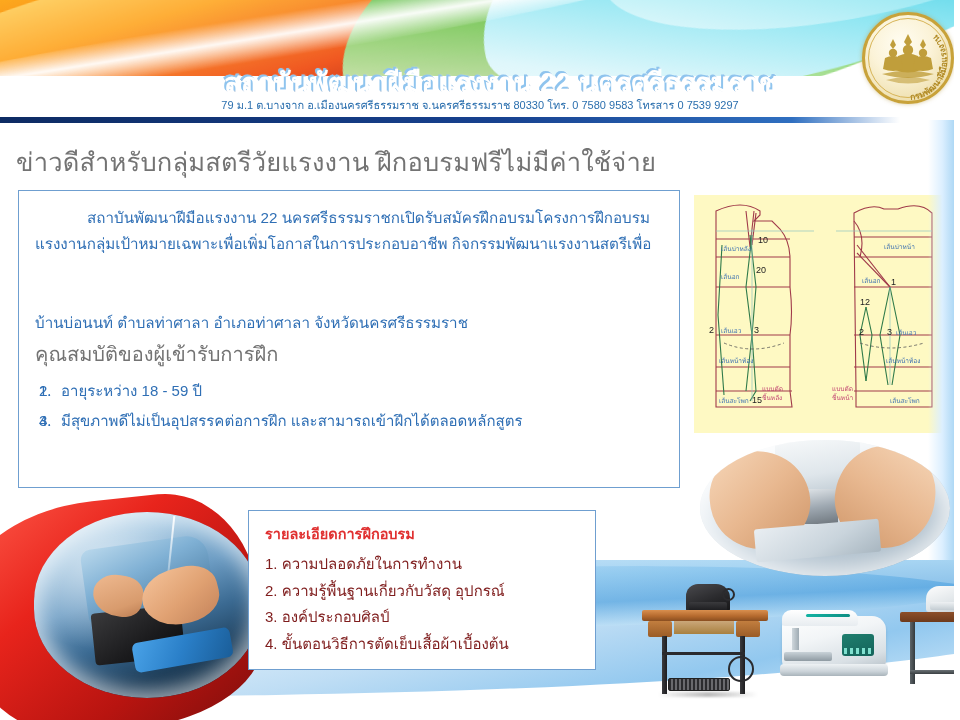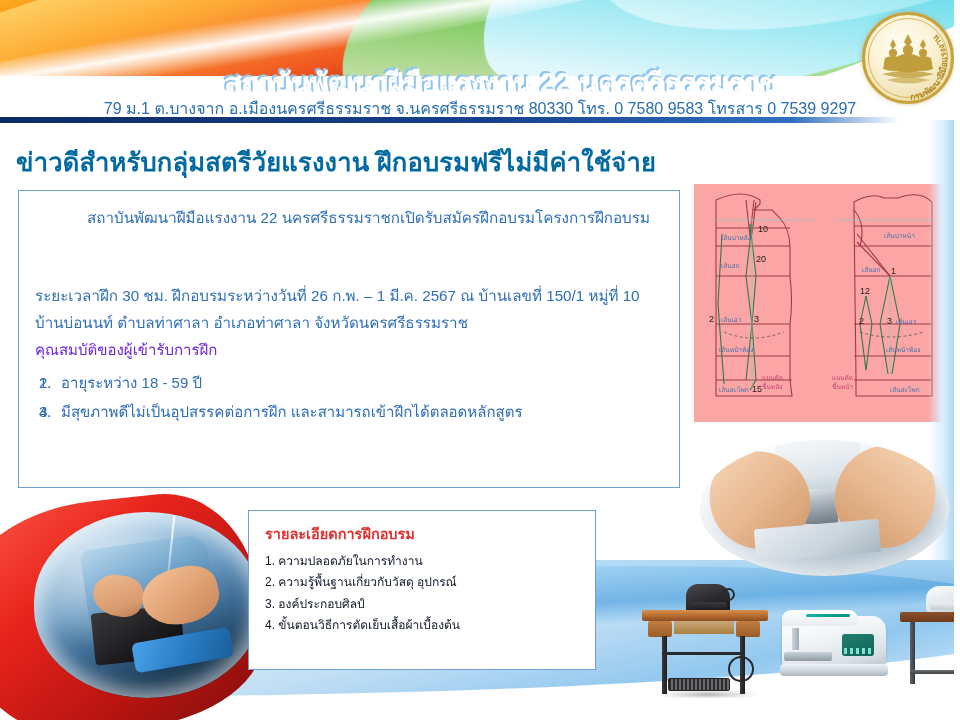--- a/index.html
+++ b/index.html
@@ -72,21 +72,21 @@
     color:#1d5fb0;
     text-shadow:
       1px 1px 0 #ffffff, -1px -1px 0 #8fc4ee,
       0 0 2px rgba(255,255,255,.9);
     background:linear-gradient(180deg,#7fc0ef 0%, #2f7ec4 42%, #13447f 58%, #2f7ec4 100%);
     -webkit-background-clip:text; background-clip:text; color:transparent;
     white-space:nowrap;
   }
   .org-addr {
     position:absolute; left:100px; top:96px; width:760px;
-    text-align:center; font-size:16px; color:#2b6fae; white-space:nowrap;
+    text-align:center; font-size:11px; color:#2b6fae; white-space:nowrap;
   }
   .navy-rule { position:absolute; left:0; top:117px; width:900px; height:6px;
     background:linear-gradient(90deg,#0d2b63 0%,#17418f 55%,#2f6fc0 88%,rgba(47,111,192,0) 100%); }
 
   
   .emblem { position:absolute; left:862px; top:12px; width:92px; height:92px; }
   .emblem-ring {
     position:absolute; inset:0; border-radius:50%;
     border:3px solid #c8a23a;
     background:radial-gradient(circle at 42% 34%,#fffdf3 0%,#fbf3d8 40%,#f0e2b4 72%,#e4d199 100%);
@@ -95,50 +95,50 @@
   .emblem-ring2 { position:absolute; inset:6px; border-radius:50%; border:1.5px solid #d7b457; }
   .emblem-circtext {
     position:absolute; left:-9px; top:-6px; width:110px; height:110px;
     pointer-events:none;
   }
   .emblem-circtext text { fill:#b08a25; font-size:8.6px; font-weight:bold; letter-spacing:.2px; }
 
   
   .headline {
     position:absolute; left:16px; top:142px; width:690px;
-    font-size:25.5px; font-weight:bold; color:#0369a1;
+    font-size:25.5px; font-weight:normal; color:#737373;
     letter-spacing:.2px; white-space:nowrap;
     text-shadow:0 1px 0 rgba(255,255,255,.9);
   }
 
   
   .main-box {
     position:absolute; left:18px; top:190px; width:662px; height:298px;
     background:#ffffff; border:1.6px solid #6f9fd0;
     padding:14px 16px 12px 16px;
   }
   .body-p { color:#2f6fb5; font-size:15.2px; line-height:1.72; text-align:left; }
   .body-p .indent { display:inline-block; width:52px; }
-  .sub-head { color:#6d28d9; font-size:15px; line-height:1.72; margin-top:1px; }
+  .sub-head { color:#737373; font-size:20px; line-height:1.72; margin-top:1px; }
   .qual-list { list-style:none; margin-top:5px; }
   .qual-list li { color:#2f6fb5; font-size:15px; line-height:1.98; padding-left:26px; position:relative; }
   .qual-num { position:absolute; left:4px; top:0; }
 
   
   .detail-box {
     position:absolute; left:248px; top:510px; width:348px; height:160px;
     background:#ffffff; border:1.6px solid #6f9fd0;
     padding:11px 14px 8px 16px; z-index:6;
   }
   .detail-title { color:#e03030; font-size:14.5px; font-weight:bold; margin-bottom:6px; }
   .detail-list { list-style:none; }
-  .detail-list li { color:#0f172a; font-size:12px; line-height:1.78; }
-
-  
-  .pattern-wrap { position:absolute; left:694px; top:184px; width:258px; height:238px; background:#fca5a5; }
+  .detail-list li { color:#7f1d1d; font-size:15px; line-height:1.78; }
+
+  
+  .pattern-wrap { position:absolute; left:694px; top:195px; width:258px; height:238px; background:#fef9c3; }
   .pattern-wrap svg { display:block; }
 
   
   .photo { position:absolute; overflow:hidden; }
 
   
   .red-ribbon {
     position:absolute; left:-40px; top:500px; width:300px; height:230px;
     background:linear-gradient(145deg,#ff5a4a 0%, #e8241c 35%, #b81410 70%, #7d0e0c 100%);
     border-radius:48% 30% 44% 36% / 42% 48% 34% 50%;
@@ -370,23 +370,23 @@
         <path d="M24 68 q22 -6 44 0 q-22 7 -44 0 z" opacity=".6"></path>
       </g>
     </svg>
   </div>
 
   <div class="headline">ข่าวดีสำหรับกลุ่มสตรีวัยแรงงาน ฝึกอบรมฟรีไม่มีค่าใช้จ่าย</div>
 
   <div class="main-box">
     <div class="body-p">
       <span class="indent"></span><span>สถาบันพัฒนาฝีมือแรงงาน 22 นครศรีธรรมราชกเปิดรับสมัครฝึกอบรมโครงการฝึกอบรม</span><br>
+      <span>แรงงานกลุ่มเป้าหมายเฉพาะเพื่อเพิ่มโอกาสในการประกอบอาชีพ กิจกรรมพัฒนาแรงงานสตรีเพื่อ</span><br>
       <br>
       <br>
-      <span>ระยะเวลาฝึก 30 ชม. ฝึกอบรมระหว่างวันที่ 26 ก.พ.  –  1 มี.ค. 2567 ณ บ้านเลขที่ 150/1 หมู่ที่ 10</span><br>
       <span>บ้านบ่อนนท์ ตำบลท่าศาลา อำเภอท่าศาลา จังหวัดนครศรีธรรมราช</span>
     </div>
     <div class="sub-head">คุณสมบัติของผู้เข้ารับการฝึก</div>
     <ul class="qual-list">
       <li>
         <span class="qual-num">1.</span>
       </li>
       <li>
         <span class="qual-num">2.</span>
         <span>อายุระหว่าง  18 - 59 ปี</span>

